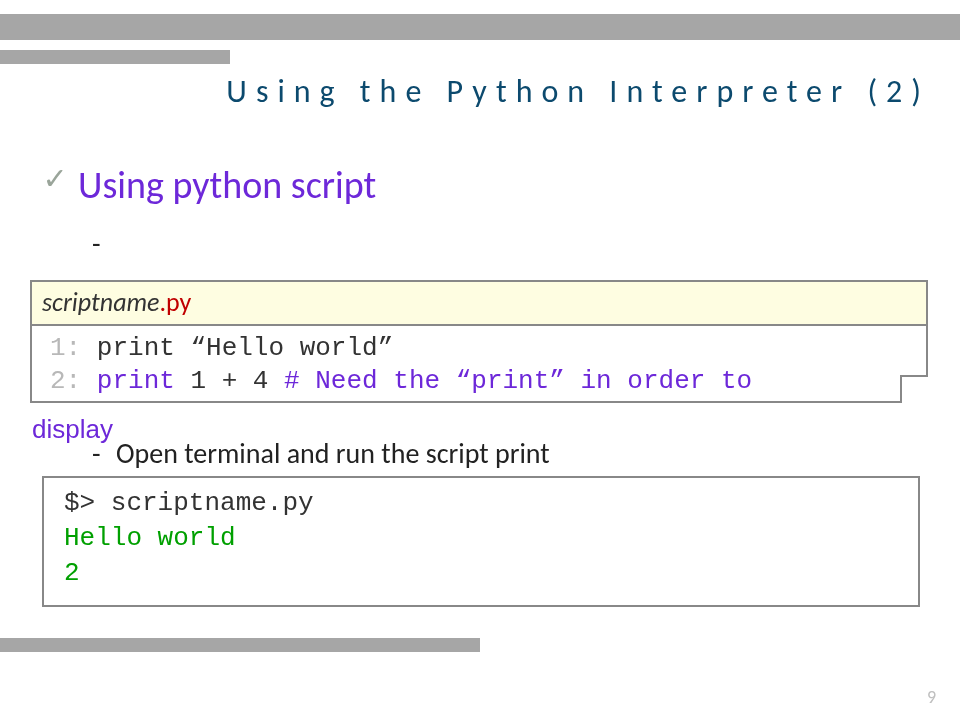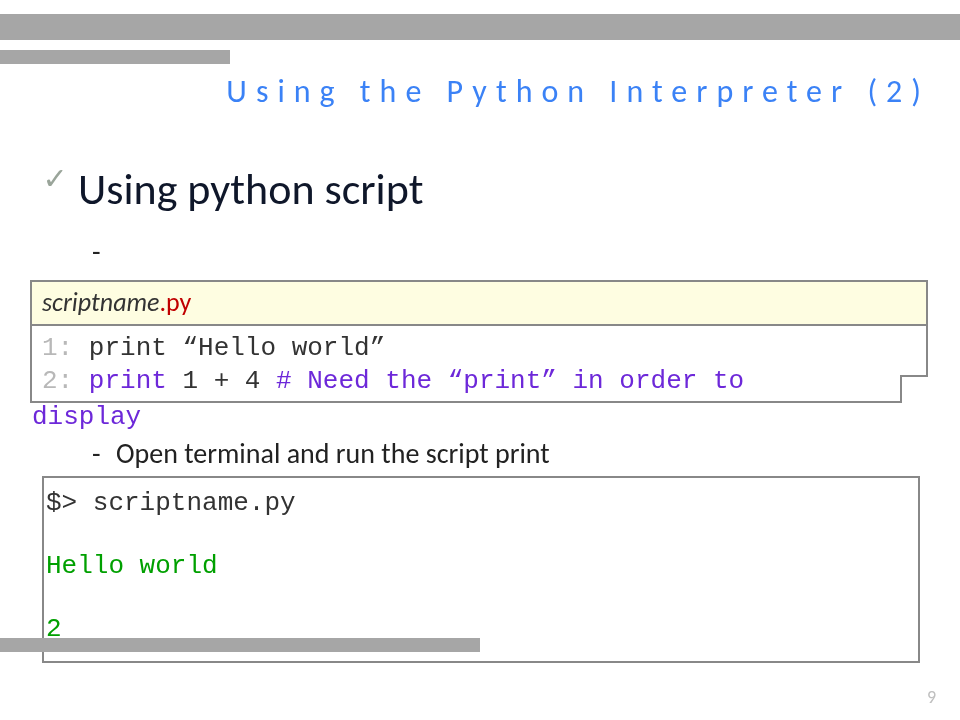--- a/index.html
+++ b/index.html
@@ -15,34 +15,34 @@
   }
   .topbar1 { position: absolute; left: 0; top: 14px; width: 960px; height: 26px; background: #a6a6a6; }
   .topbar2 { position: absolute; left: 0; top: 50px;  width: 230px; height: 14px; background: #a6a6a6; }
 
   .title {
     position: absolute;
     right: 30px;
     top: 72px;
     font-size: 32px;
     letter-spacing: 9px;
-    color: #3b82f6;
+    color: #0c4a6e;
     font-weight: 400;
     font-family: Calibri, "Segoe UI", Arial, sans-serif;
   }
 
   .checklist { position: absolute; left: 40px; top: 162px; right: 30px; }
   .check-row { display: flex; align-items: flex-start; gap: 8px; }
   .check {
     width: 30px; height: 28px; flex: 0 0 30px;
     display: inline-flex; align-items: center; justify-content: center;
     font-size: 30px; color: #9aa59a; line-height: 1;
     transform: translateY(3px);
   }
-  .check-label { font-size: 44px; color: #0f172a; }
+  .check-label { font-size: 38px; color: #6d28d9; }
 
   .sublist { margin-top: 18px; margin-left: 52px; }
   .sub-item { display: flex; gap: 10px; font-size: 28px; margin-bottom: 10px; }
   .dash { display: inline-block; width: 14px; }
 
   .codebox {
     position: absolute;
     border: 2px solid #888;
     background: #fff;
   }
@@ -51,31 +51,31 @@
   .filename {
     background: #FEFDE1;
     border-bottom: 2px solid #888;
     padding: 4px 4px 6px 10px;
     font-size: 26px;
     font-family: Calibri, "Segoe UI", Arial, sans-serif;
   }
   .filename .stem { font-style: italic; color: #333; }
   .filename .ext { color: #c00000; }
   .code {
-    padding: 6px 10px 4px 10px;
+    padding: 6px 10px 4px 18px;
     font-family: "Courier New", Courier, monospace;
     font-size: 26px;
     line-height: 1.25;
     white-space: normal;
   }
   .ln  { color: #b8b8b8; }
   .kw  { color: #6d28d9; }
   .txt { color: #333; }
   .cmt { color: #6d28d9; }
-  .out { color: #00a000; margin-top: 28px; }
+  .out { color: #00a000; }
 
   .dogear {
     position: absolute;
     right: -2px; bottom: -2px;
     width: 28px; height: 28px;
     background: linear-gradient(135deg, #fff 0 50%, rgba(0,0,0,0) 50% 100%);
     border-left: 2px solid #888;
     border-top: 2px solid #888;
     transform: rotate(0deg);
   }
@@ -83,29 +83,29 @@
     position: absolute;
     right: -2px; bottom: -2px;
     width: 0; height: 0;
     border-right: 28px solid #fff;
     border-top: 28px solid transparent;
   }
 
   .wrapline {
     position: absolute;
     left: 32px;
-    top: 402px;
-    font-family: Liberation Mono, monospace;
+    top: 414px;
+    font-family: Liberation Sans, sans-serif;
     font-size: 26px;
   }
 
   .sub2 { position: absolute; left: 92px; top: 436px; font-size: 28px; display: flex; gap: 10px; }
 
   .termbox { left: 42px; top: 476px; width: 878px; padding-bottom: 6px; }
-  .termbox .code { padding: 8px 2px; line-height: 1.35; }
+  .termbox .code { padding: 8px 20px; line-height: 1.35; }
 
   .botbar { position: absolute; left: 0; top: 638px; width: 480px; height: 14px; background: #a6a6a6; }
 
   .pagenum {
     position: absolute;
     right: 24px;
     bottom: 12px;
     font-size: 18px;
     color: #bfbfbf;
     font-family: Calibri, Arial, sans-serif;

